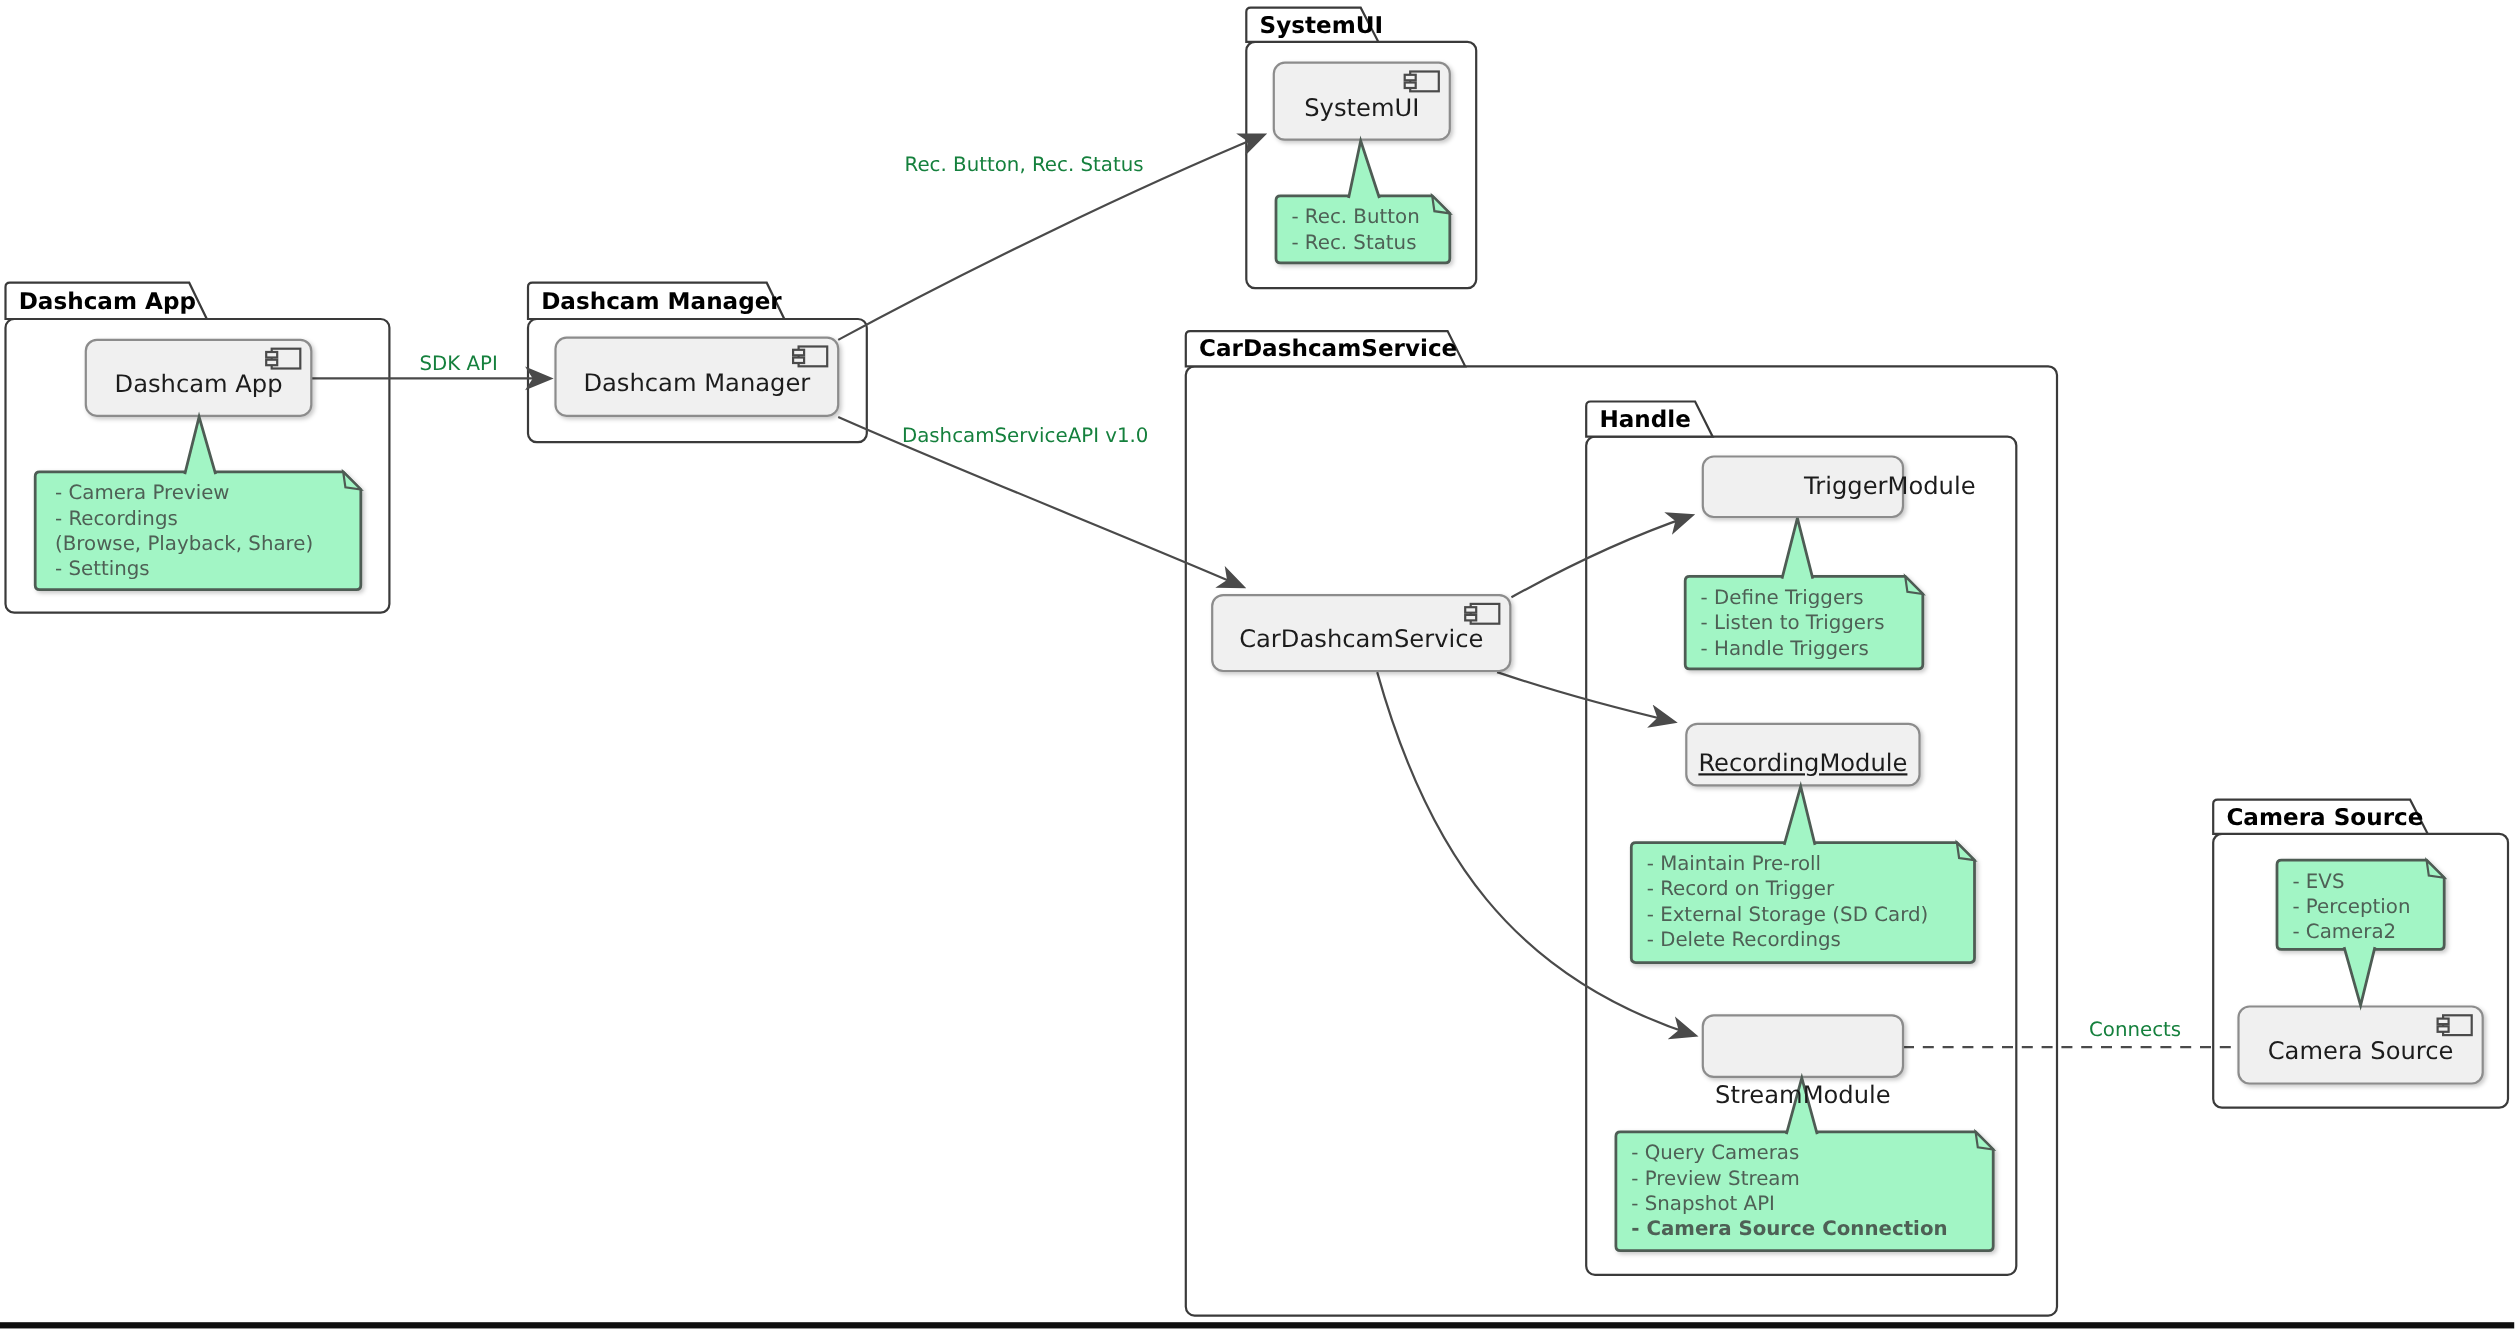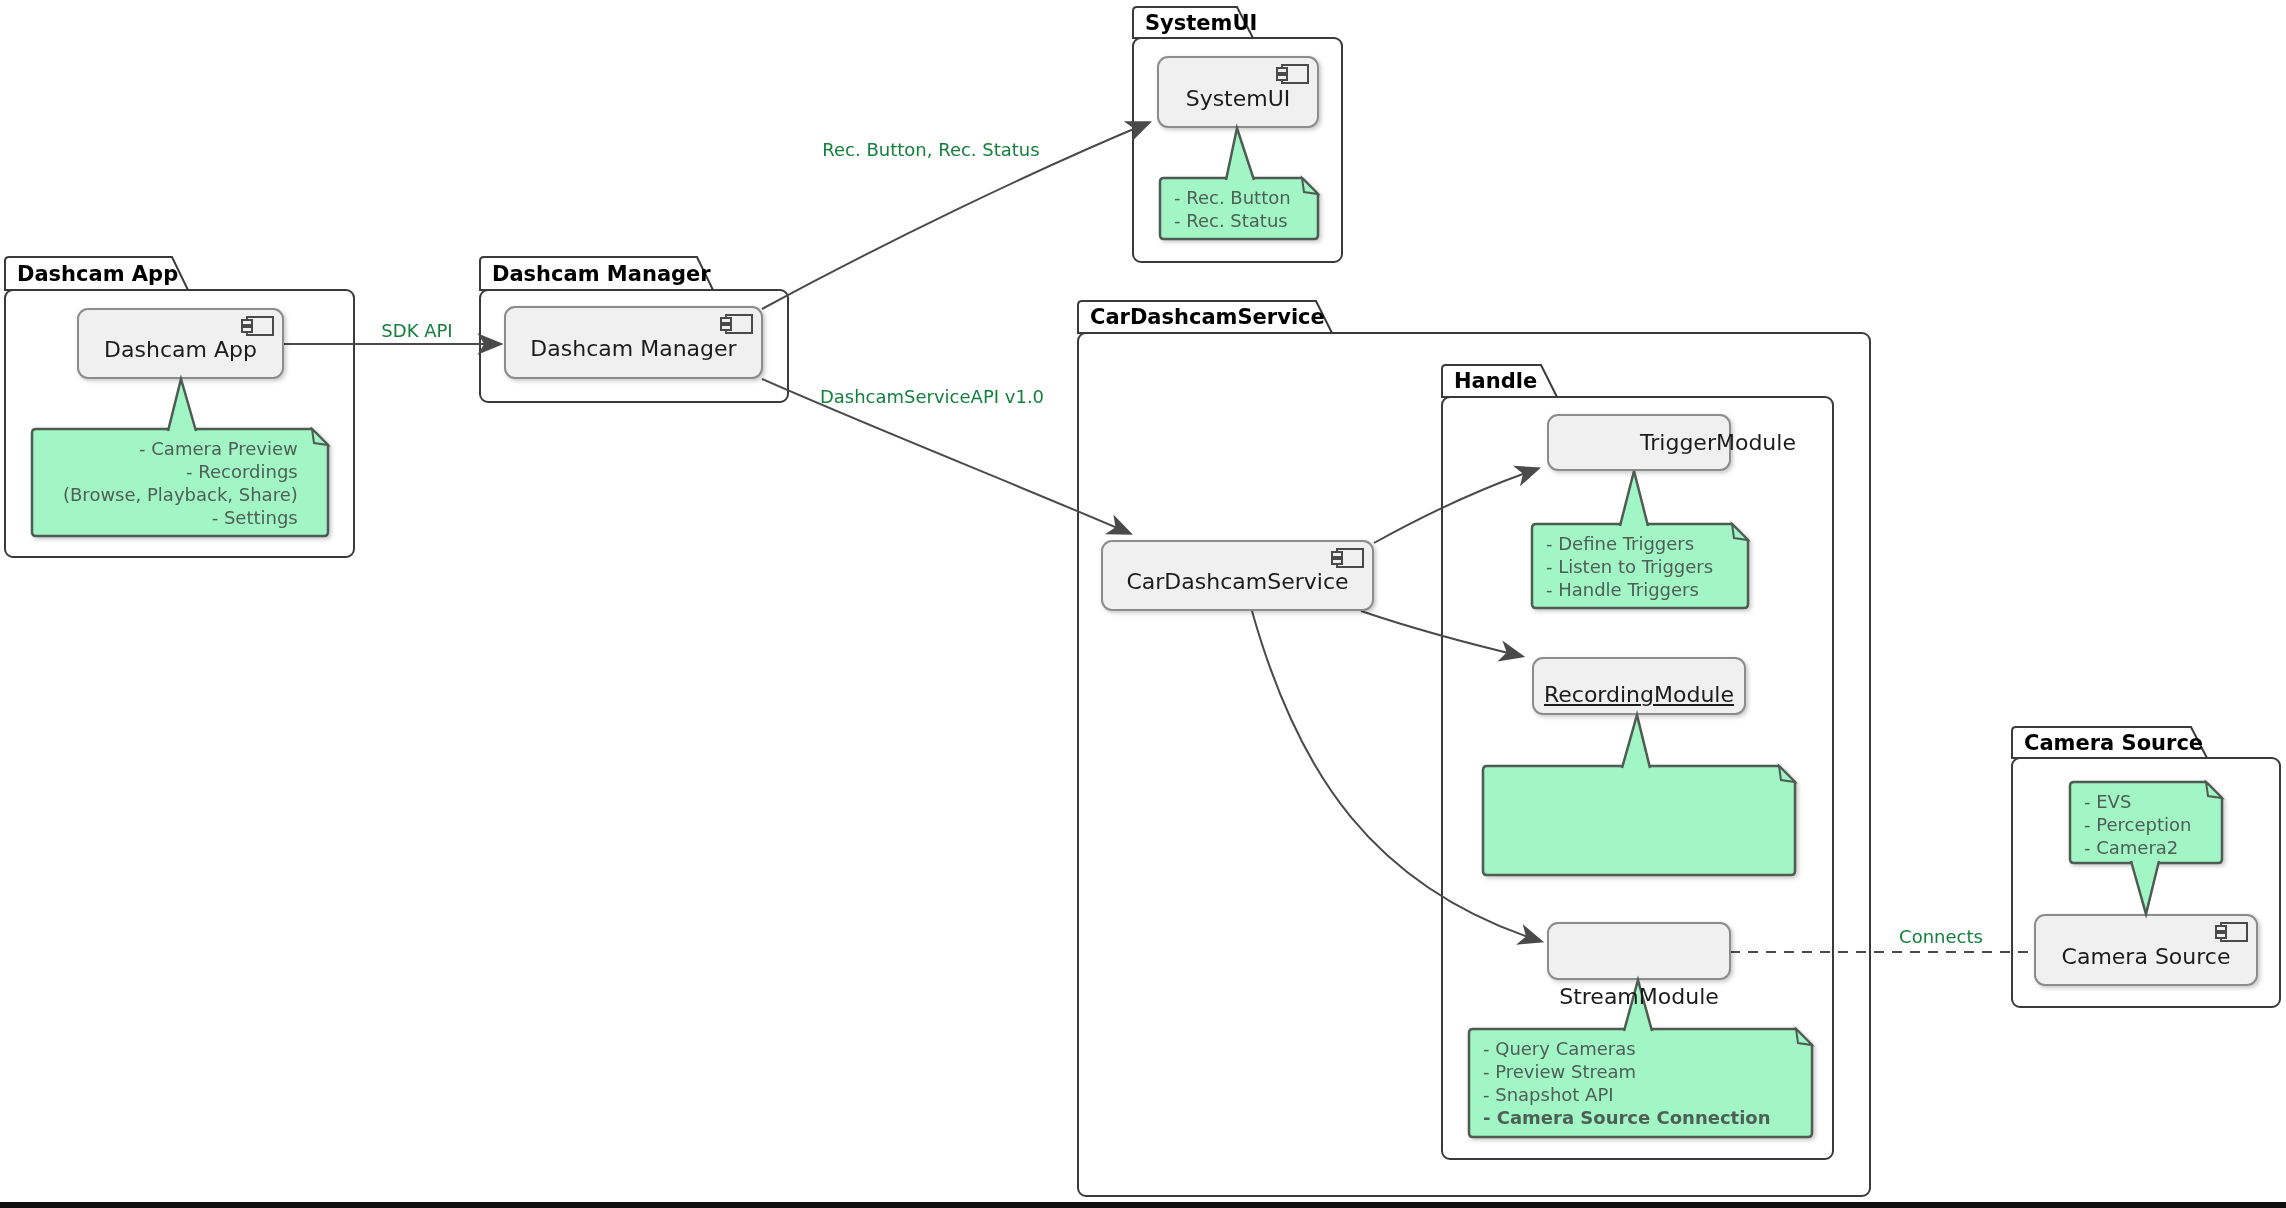--- a/index.html
+++ b/index.html
@@ -175,34 +175,40 @@
 
   <div class="txt cmp-name with-icon" style="left:78px;top:309px;width:205px;height:69px;">Dashcam App</div>
   <div class="txt cmp-name with-icon" style="left:505px;top:307px;width:257px;height:71px;">Dashcam Manager</div>
   <div class="txt cmp-name with-icon" style="left:1158px;top:57px;width:160px;height:70px;">SystemUI</div>
   <div class="txt cmp-name with-icon" style="left:1102px;top:541px;width:271px;height:69px;">CarDashcamService</div>
   <div class="txt cmp-name" style="left:1608px;top:415px;width:220px;height:55px;">TriggerModule</div>
   <div class="txt cmp-name" style="left:1533px;top:672px;width:212px;height:45px;text-decoration:underline;">RecordingModule</div>
   <div class="txt cmp-name" style="left:1548px;top:968px;width:182px;height:56px;">StreamModule</div>
   <div class="txt cmp-name with-icon" style="left:2035px;top:915px;width:222px;height:70px;">Camera Source</div>
 
-  <div class="note-text" style="left:63px;top:437px;text-align:right;">
+  <div class="note-text" style="left:50px;top:437px;">
     <div class="note-line">- Camera Preview</div>
     <div class="note-line">- Recordings</div>
     <div class="note-line">(Browse, Playback, Share)</div>
     <div class="note-line">- Settings</div>
   </div>
   <div class="note-text" style="left:1174px;top:186px;">
     <div class="note-line">- Rec. Button</div>
     <div class="note-line">- Rec. Status</div>
   </div>
   <div class="note-text" style="left:1546px;top:532px;">
     <div class="note-line">- Define Triggers</div>
     <div class="note-line">- Listen to Triggers</div>
     <div class="note-line">- Handle Triggers</div>
+  </div>
+  <div class="note-text" style="left:1497px;top:774px;">
+    <div class="note-line">- Maintain Pre-roll</div>
+    <div class="note-line">- Record on Trigger</div>
+    <div class="note-line">- External Storage (SD Card)</div>
+    <div class="note-line">- Delete Recordings</div>
   </div>
   <div class="note-text" style="left:1483px;top:1037px;">
     <div class="note-line">- Query Cameras</div>
     <div class="note-line">- Preview Stream</div>
     <div class="note-line">- Snapshot API</div>
     <div class="note-line bold">- Camera Source Connection</div>
   </div>
   <div class="note-text" style="left:2084px;top:790px;">
     <div class="note-line">- EVS</div>
     <div class="note-line">- Perception</div>

